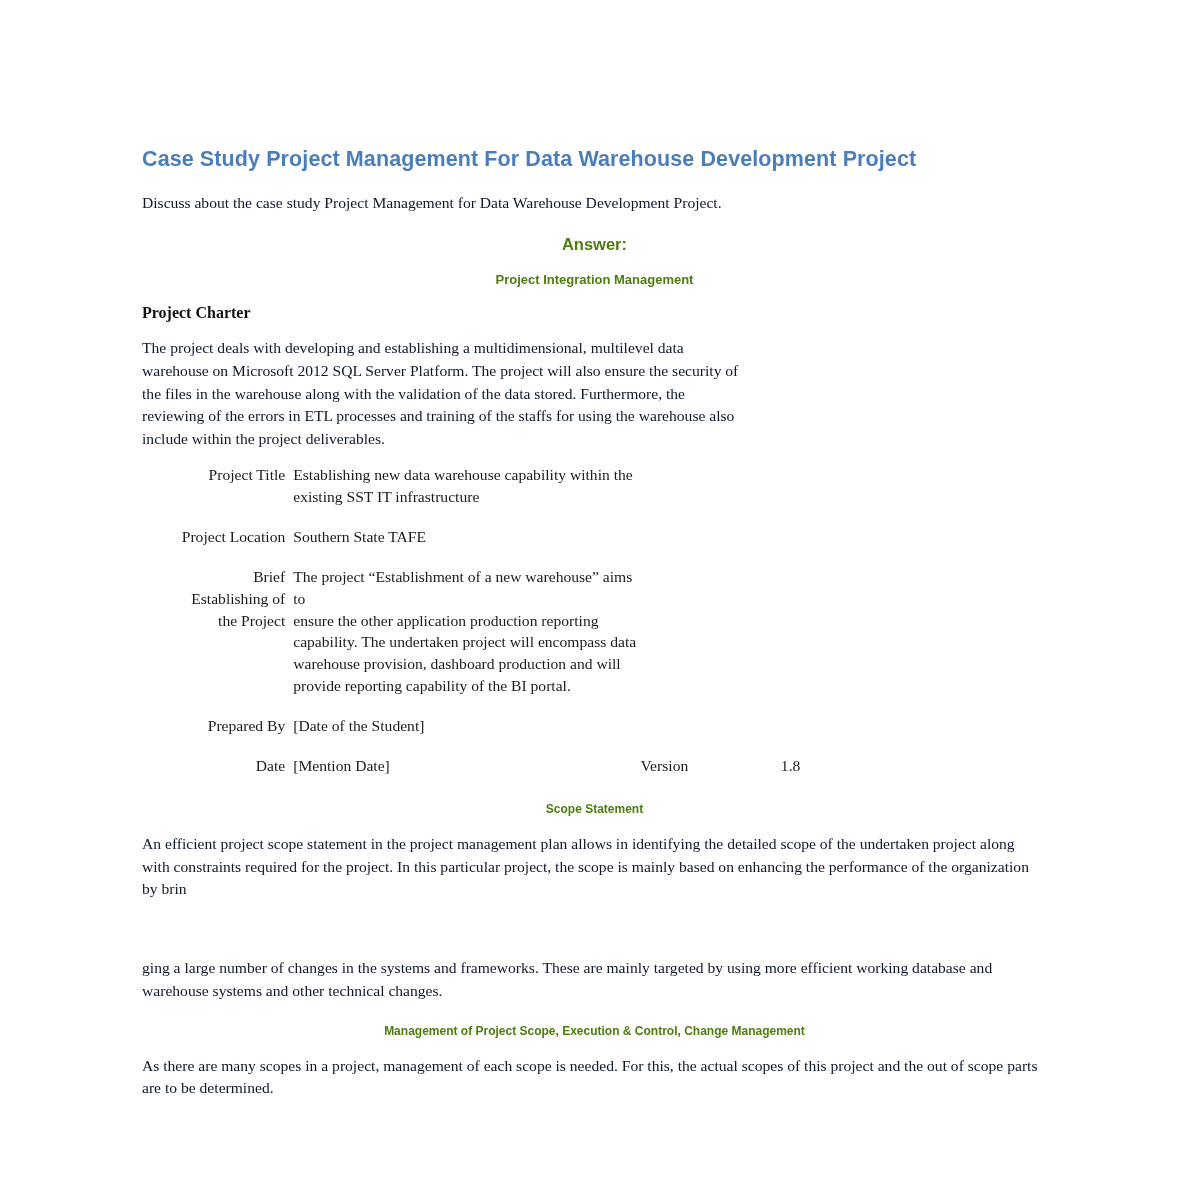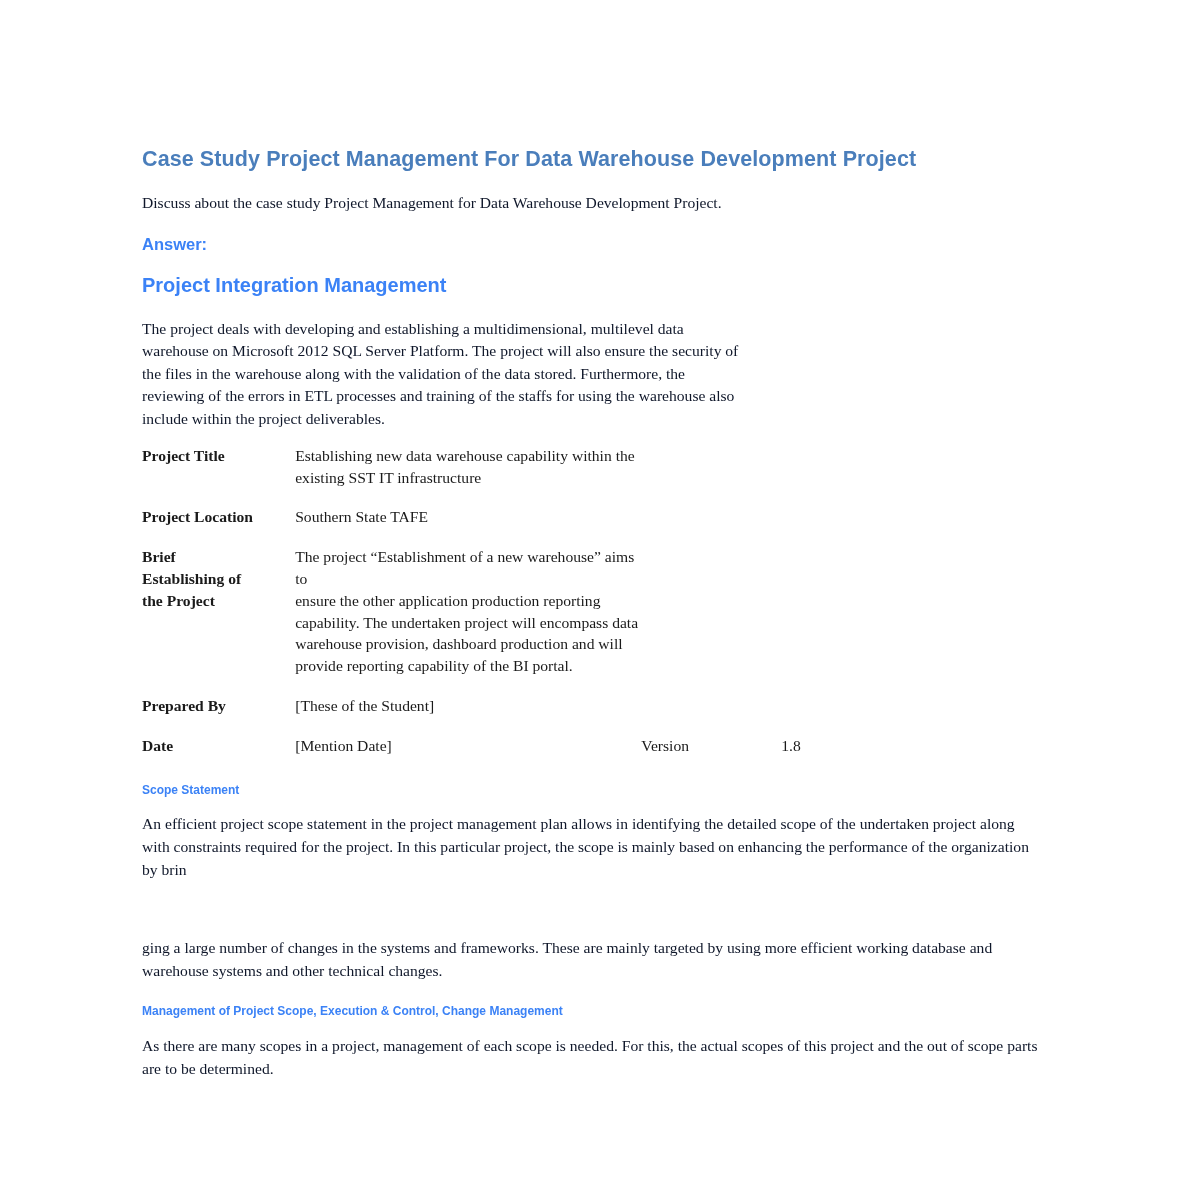--- a/index.html
+++ b/index.html
@@ -39,33 +39,34 @@
     color: #4a7ebb;
     line-height: 1.33;
     letter-spacing: 0.1px;
     margin: 0 0 18px 0;
     width: 890px;
   }
 
   .h-blue {
     font-family: "Liberation Sans", "DejaVu Sans", sans-serif;
     font-weight: bold;
-    color: #3b82f6;
+    color: #4d7c0f;
     margin: 0;
     line-height: 1.3;
+    text-align: center;
   }
 
   .h-answer {
     font-size: 16.5px;
     margin: 20px 0 16px 0;
   }
 
   .h-section {
-    font-size: 20px;
-    margin: 0 0 20px 0;
+    font-size: 13px;
+    margin: 0 0 14px 0;
   }
 
   .h-section-sp {
     font-size: 12px;
     margin: 22px 0 15px 0;
   }
 
   .h-bold-black {
     font-family: "Liberation Serif", "DejaVu Serif", serif;
     font-size: 16px;
@@ -103,22 +104,23 @@
   }
   .charter-table td {
     vertical-align: top;
     padding: 0 0 18px 0;
     font-size: 15.6px;
     line-height: 1.4;
     color: #1a1a1a;
   }
   .charter-table td.label {
     width: 193px;
-    font-weight: bold;
+    font-weight: normal;
     padding-right: 8px;
+    text-align: right;
   }
   .charter-table td.value {
     width: 537px;
   }
   .charter-table tr.row-date td {
     padding-bottom: 4px;
   }
   .charter-table td.v-date  { width: 182px; }
   .charter-table td.v-verlbl { width: 210px; }
   .charter-table td.v-verval { width: 145px; }
@@ -132,20 +134,21 @@
   <div class="content">
 
     <h1 class="doc-title">Case Study Project Management For Data Warehouse Development Project</h1>
 
     <p class="body intro">Discuss about the case study Project Management for Data Warehouse Development Project.</p>
 
     <h2 class="h-blue h-answer">Answer:</h2>
 
     <h3 class="h-blue h-section">Project Integration Management</h3>
 
+    <h4 class="h-bold-black">Project Charter</h4>
 
     <p class="body">
       <span class="nowrap-line">The project deals with developing and establishing a multidimensional, multilevel data</span>
       <span class="nowrap-line">warehouse on Microsoft 2012 SQL Server Platform. The project will also ensure the security of</span>
       <span class="nowrap-line">the files in the warehouse along with the validation of the data stored. Furthermore, the</span>
       <span class="nowrap-line">reviewing of the errors in ETL processes and training of the staffs for using the warehouse also</span>
       <span class="nowrap-line">include within the project deliverables.</span>
     </p>
 
     <table class="charter-table">
@@ -176,21 +179,21 @@
             <span class="nowrap-line">ensure the other application production reporting</span>
             <span class="nowrap-line">capability.  The undertaken project will encompass data</span>
             <span class="nowrap-line">warehouse provision, dashboard production and will</span>
             <span class="nowrap-line">provide reporting capability of the BI portal.</span>
           </td>
         </tr>
 
         <tr>
           <td class="label">Prepared By</td>
           <td class="value">
-            <span class="nowrap-line">[These of the Student]</span>
+            <span class="nowrap-line">[Date of the Student]</span>
           </td>
         </tr>
 
         <tr class="row-date">
           <td class="label">Date</td>
           <td class="v-date">[Mention Date]</td>
           <td class="v-verlbl">Version</td>
           <td class="v-verval">1.8</td>
         </tr>
       </tbody>

